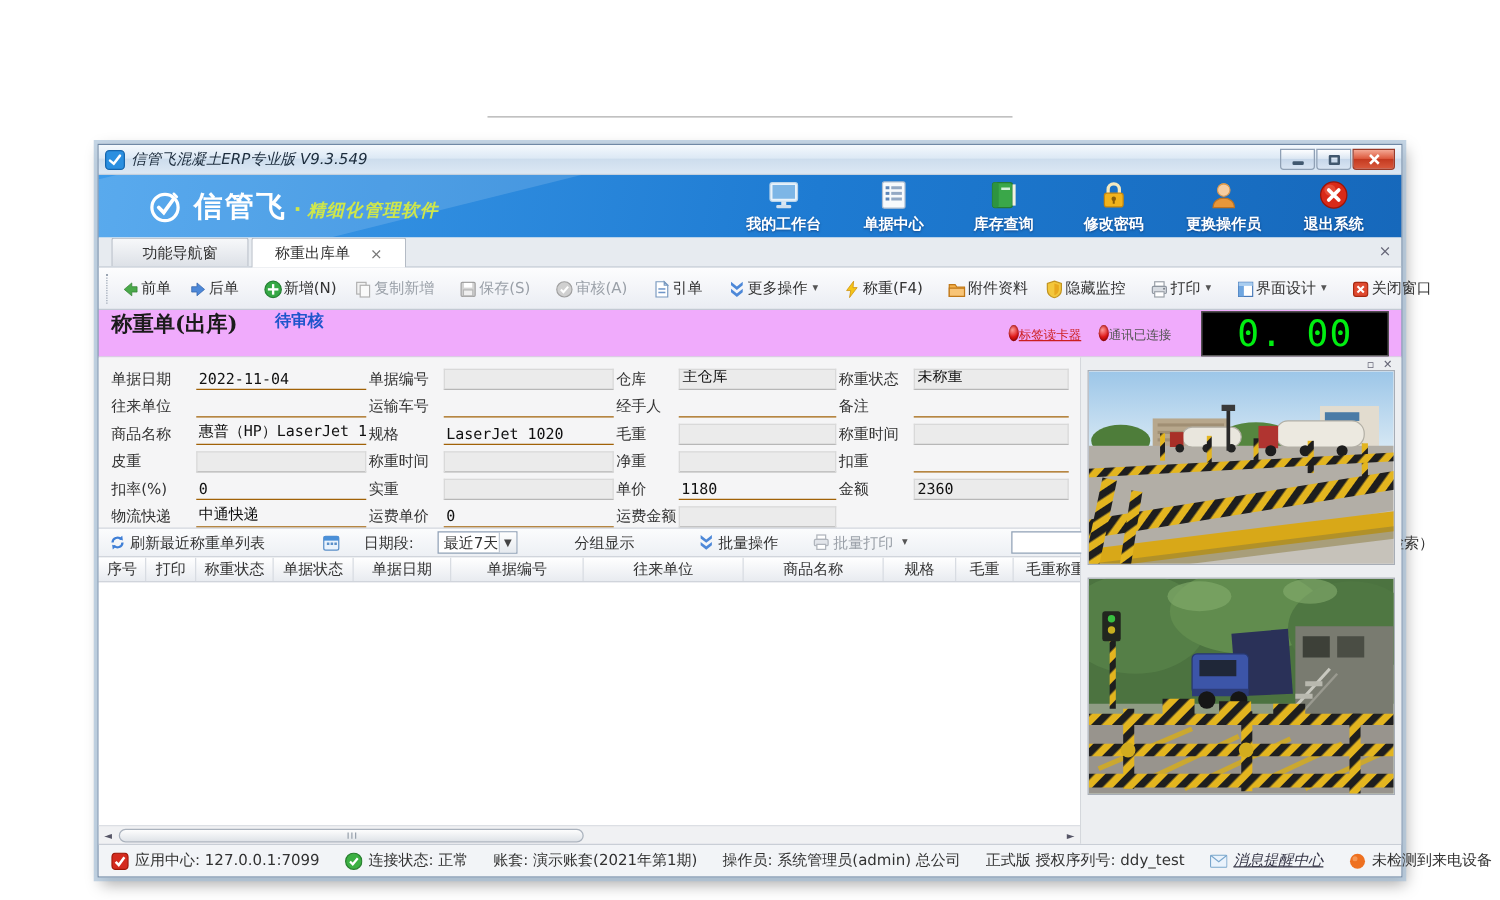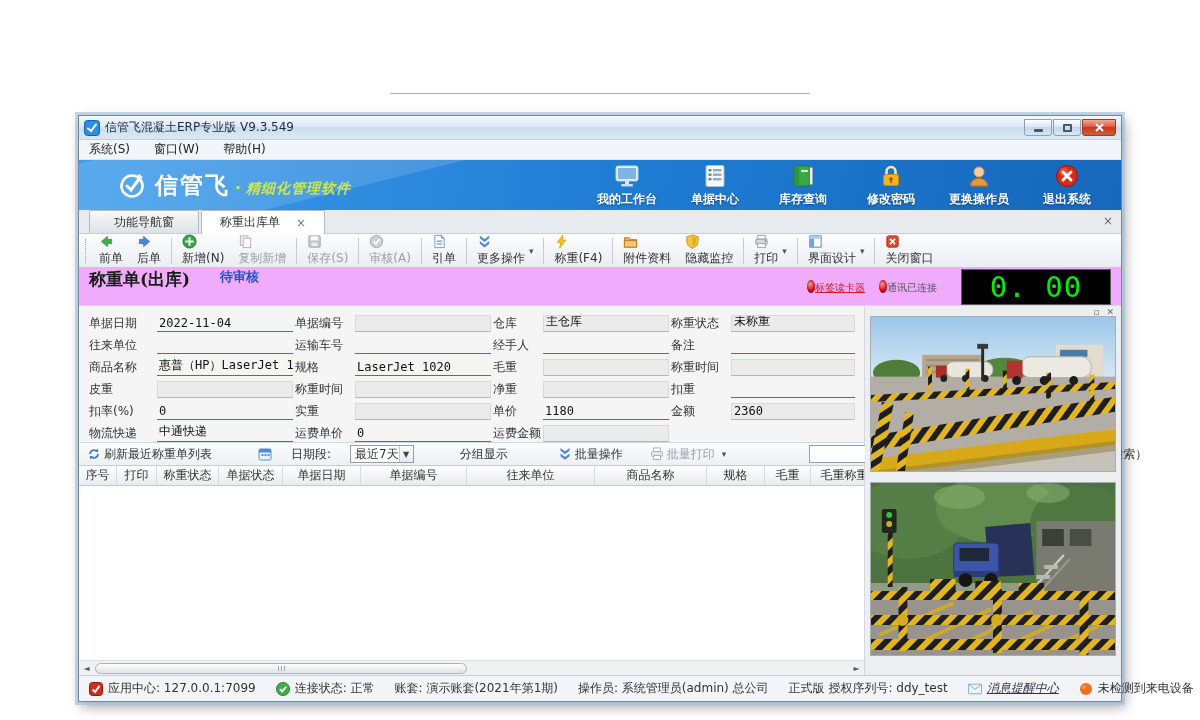--- a/index.html
+++ b/index.html
@@ -14,21 +14,21 @@
 
   
   .window { position:absolute; left:78px; top:115px; width:1044px; height:587px;
             background:#eef1f5; border:1px solid #6f88a5;
             box-shadow:0 0 0 3px rgba(165,190,215,.65), 3px 5px 12px rgba(0,0,0,.35);
             display:flex; flex-direction:column; }
 
   
   .titlebar { height:24px; flex:0 0 24px; display:flex; align-items:center; padding:0 5px;
               background:linear-gradient(#f4f9fd,#dde9f5 45%,#cddded 50%,#dce8f4);
-              border-bottom:1px solid #c3d0de; font-size:12px; color:#1c2c3c; }
+              border-bottom:1px solid #c3d0de; font-size:12px; color:#1c2c3c;font-style:italic; }
   .app-ico { width:16px; height:16px; margin-right:5px; display:inline-flex; }
   .tb-title { flex:1; }
   .winbtns { display:flex; gap:1px; align-items:flex-start; }
   .wbtn { width:28px; height:17px; border:1px solid #8fa0b5; border-radius:0 0 3px 3px;
           display:flex; align-items:center; justify-content:center;
           background:linear-gradient(#fdfeff,#dce7f3 45%,#c6d7ea 50%,#d9e5f3); cursor:pointer; }
   .wbtn.close { width:34px; background:linear-gradient(#f3a793,#dd5b3f 45%,#c43a20 50%,#d9593d); border-color:#9a3a28; }
   .g-min { width:9px; height:3px; background:#41586f; border-radius:1px; margin-top:6px; }
   .g-max { width:9px; height:8px; border:2px solid #41586f; border-radius:1px; }
 
@@ -61,21 +61,21 @@
   .tab.active { background:#fff; height:24px; margin-bottom:-1px; font-weight:normal; }
   .tab .tclose { margin-left:16px; color:#777; font-size:12px; }
   .strip-close { position:absolute; right:8px; top:4px; color:#667; font-size:12px; cursor:pointer; }
 
   
   .toolbar { height:34px; flex:0 0 34px; display:flex; align-items:center; padding:0 2px;
              background:linear-gradient(#fdfdfe,#eaedf3); border-bottom:1px solid #c2c9d3; }
   .tgrip { width:3px; height:24px; border-left:1px dotted #9aa4b2; margin:0 4px; }
   .tsep { width:1px; height:26px; background:#c6ccd5; margin:0 3px; }
   .tbtn { display:flex; align-items:center; padding:1px 7px; border-radius:2px; cursor:pointer; }
-  .tcol { display:flex; flex-direction:column; align-items:flex-start; gap:1px; }
+  .tcol { display:flex; flex-direction:row; align-items:flex-end; gap:1px; }
   .ticon { width:15px; height:15px; display:inline-flex; }
   .tlabel { font-size:12px; color:#333; white-space:nowrap; }
   .tbtn.disabled { cursor:default; }
   .tbtn.disabled .tlabel { color:#9aa0a8; }
   .drop { font-size:9px; color:#555; margin-left:4px; }
 
   
   .doc-header { height:38px; flex:0 0 38px; background:#f0abfc; border-bottom:1px solid #d4d7dc;
                 display:flex; padding:0 10px; }
   .doc-title { font-family:"DejaVu Serif","Liberation Serif",serif; font-size:17px; font-weight:bold; color:#1b1b1b; }
@@ -174,25 +174,20 @@
             <i class="g-max"></i>
           </span>
         <span class="wbtn close">
           <svg width="9" height="9" viewBox="0 0 9 9">
               <path d="M1 1 L8 8 M8 1 L1 8" stroke="#fff" stroke-width="2"></path>
             </svg>
         </span>
       </span>
     </div>
 
-    <div class="menubar">
-      <span>系统(S)</span>
-      <span>窗口(W)</span>
-      <span>帮助(H)</span>
-    </div>
 
     <div class="banner">
       <div class="brand">
         <svg class="brand-logo" viewBox="0 0 30 30">
           <circle cx="15" cy="16" r="10.5" fill="none" stroke="#fff" stroke-width="2.6"></circle>
           <path d="M10 16 L14 20 L22 9" fill="none" stroke="#fff" stroke-width="3" stroke-linecap="round"></path>
           <path d="M22 5 l2.5 2.5" stroke="#fff" stroke-width="2" stroke-linecap="round"></path>
         </svg>
         <span class="brand-name">信管飞</span>
         <span class="brand-dot">·</span>

